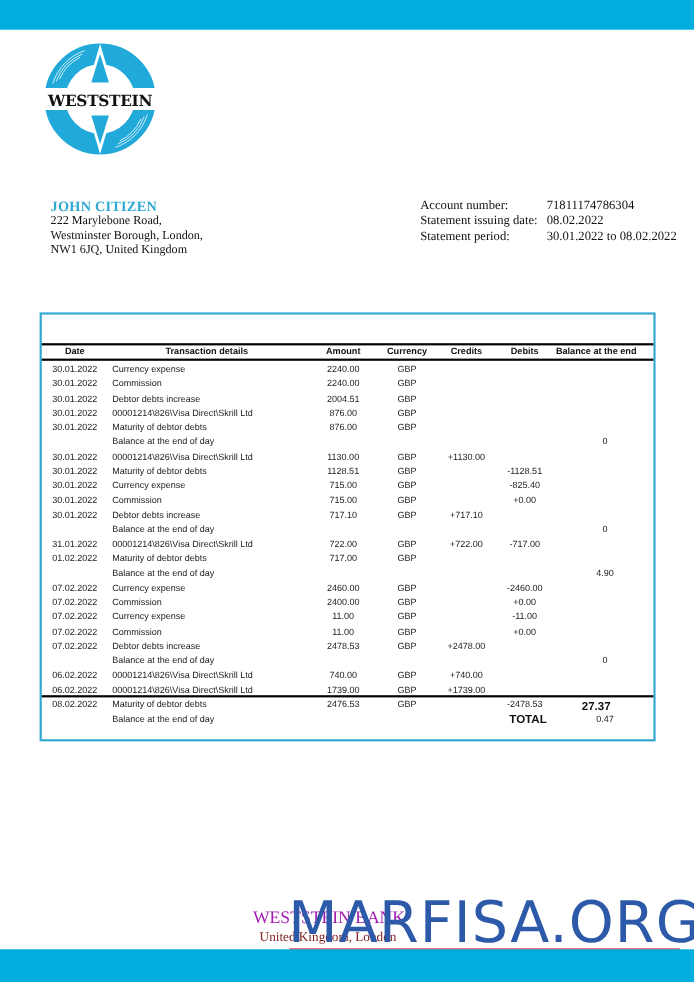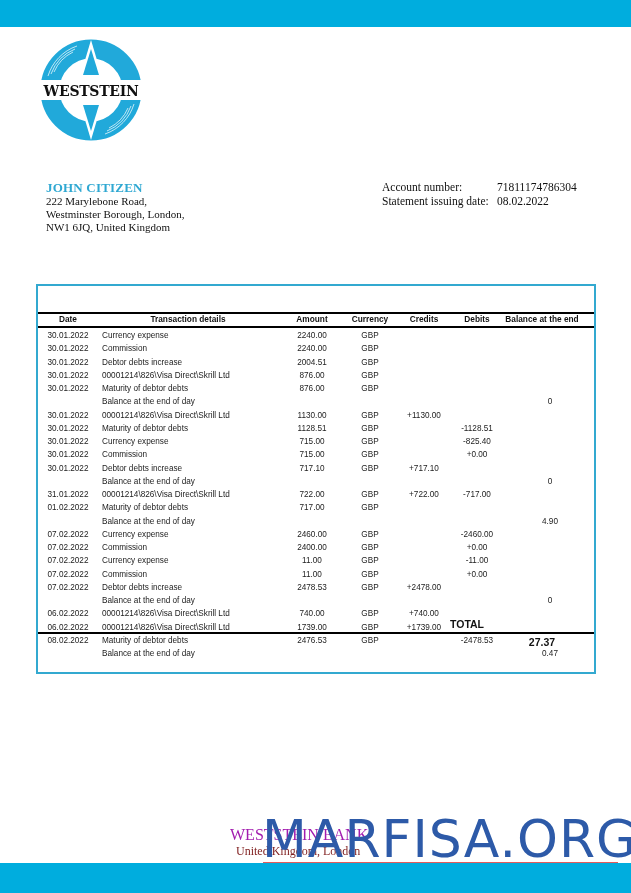--- a/index.html
+++ b/index.html
@@ -37,21 +37,21 @@
   .c-cre { left:360px; width:52px; text-align:center; }
   .c-deb { left:413px; width:52px; text-align:center; }
   .c-bal { left:460px; width:88px; text-align:center; }
   .hdr .c-det { left:70px; width:160px; text-align:center; }
 
   .rows { position:absolute; left:0; top:17px; width:556px; }
   .row-item { position:relative; height:13.25px; line-height:13.25px; font-size:8.2px; color:#222; }
   .row-item .c-bal { left:468px; }
 
   .foot-line { position:absolute; left:0; top:346px; width:596px; height:2px; background:#000; }
-  .total-label { position:absolute; left:412px; top:332px; width:60px; font-size:10.5px; font-weight:bold; color:#111; }
+  .total-label { position:absolute; left:412px; top:362px; width:60px; text-align:center; font-size:10.5px; font-weight:bold; color:#111; }
   .total-value { position:absolute; left:460px; top:350px; width:88px; text-align:center; font-size:10.5px; font-weight:bold; color:#111; }
 
   .bank-footer { position:absolute; left:230px; top:826px; font-family:"Liberation Serif", serif; }
   .bank-footer .bank-name { color:#a21caf; font-size:16px; line-height:18px; }
   .bank-footer .bank-loc { color:#7f1d1d; font-size:12px; line-height:14px; margin-left:6px; }
 
   .watermark { position:absolute; left:262px; top:809px; font-family:"DejaVu Sans", sans-serif; font-size:52px; line-height:60px; color:#2D5AA8; letter-spacing:1px; font-weight:normal; }
   .watermark-underline { position:absolute; left:263px; top:862px; width:355px; height:4px; background:#E35C5C; }
 </style>
 </head>
@@ -97,20 +97,24 @@
 </div>
 
 <div class="account-info">
   <div class="row">
     <span class="lbl">Account number:</span>
     <span class="val">71811174786304</span>
   </div>
   <div class="row">
     <span class="lbl">Statement issuing date:</span>
     <span class="val">08.02.2022</span>
+  </div>
+  <div class="row">
+    <span class="lbl">Statement period:</span>
+    <span class="val">30.01.2022 to 08.02.2022</span>
   </div>
 </div>
 
 <div class="summary-box">
 
   <div class="tbl">
     <div class="hdr-line-top"></div>
     <div class="hdr">
       <span class="cell c-date">Date</span>
       <span class="cell c-det">Transaction details</span>

